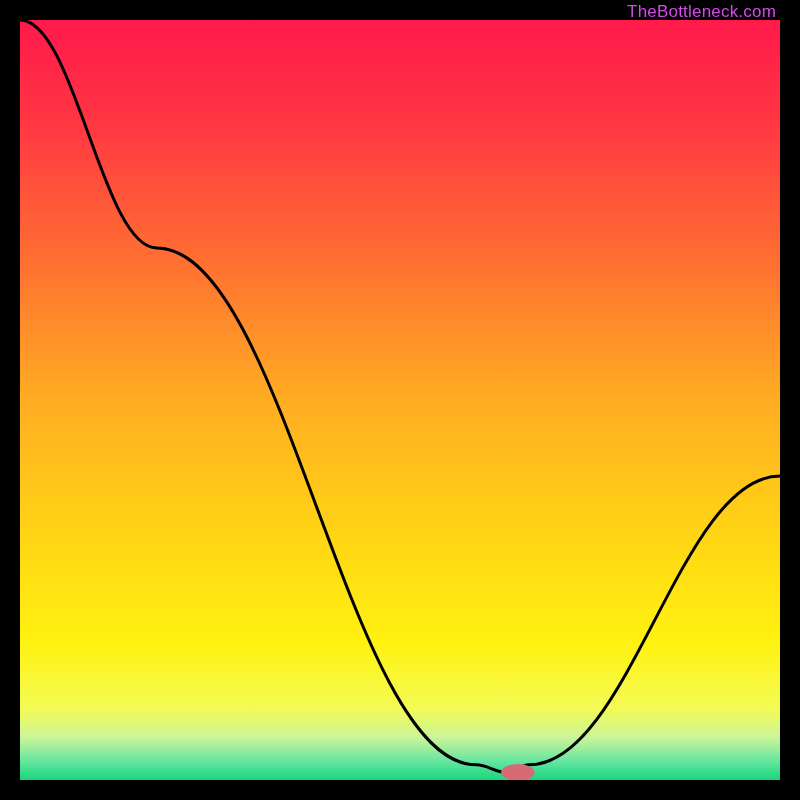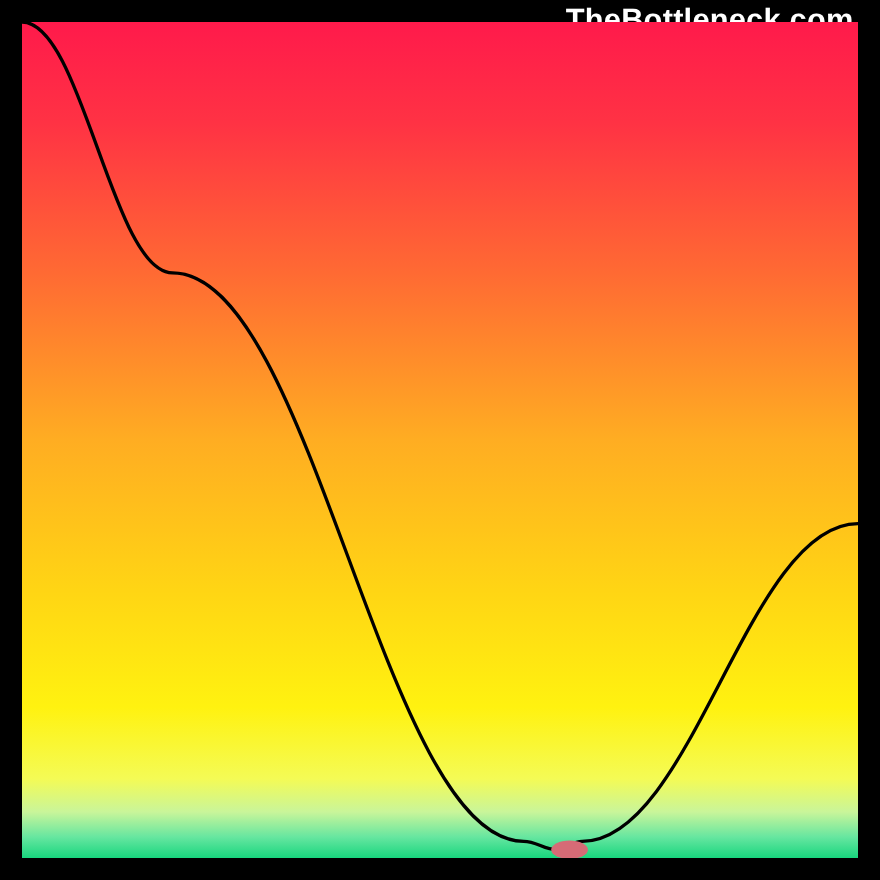--- a/index.html
+++ b/index.html
@@ -16,23 +16,23 @@
     top: 20px;
     width: 760px;
     height: 760px;
     background: #000;
   }
   .watermark {
     position: absolute;
     top: 2px;
     right: 24px;
     font-family: Arial, Helvetica, sans-serif;
-    font-size: 28px;
-    font-weight: 700;
-    color: #ffffff;
+    font-size: 17px;
+    font-weight: 400;
+    color: #d946ef;
     letter-spacing: 0.2px;
   }
   svg { display: block; }
 </style>
 </head>
 <body>
 
 <div class="watermark">TheBottleneck.com</div>
 
 <div class="frame">

